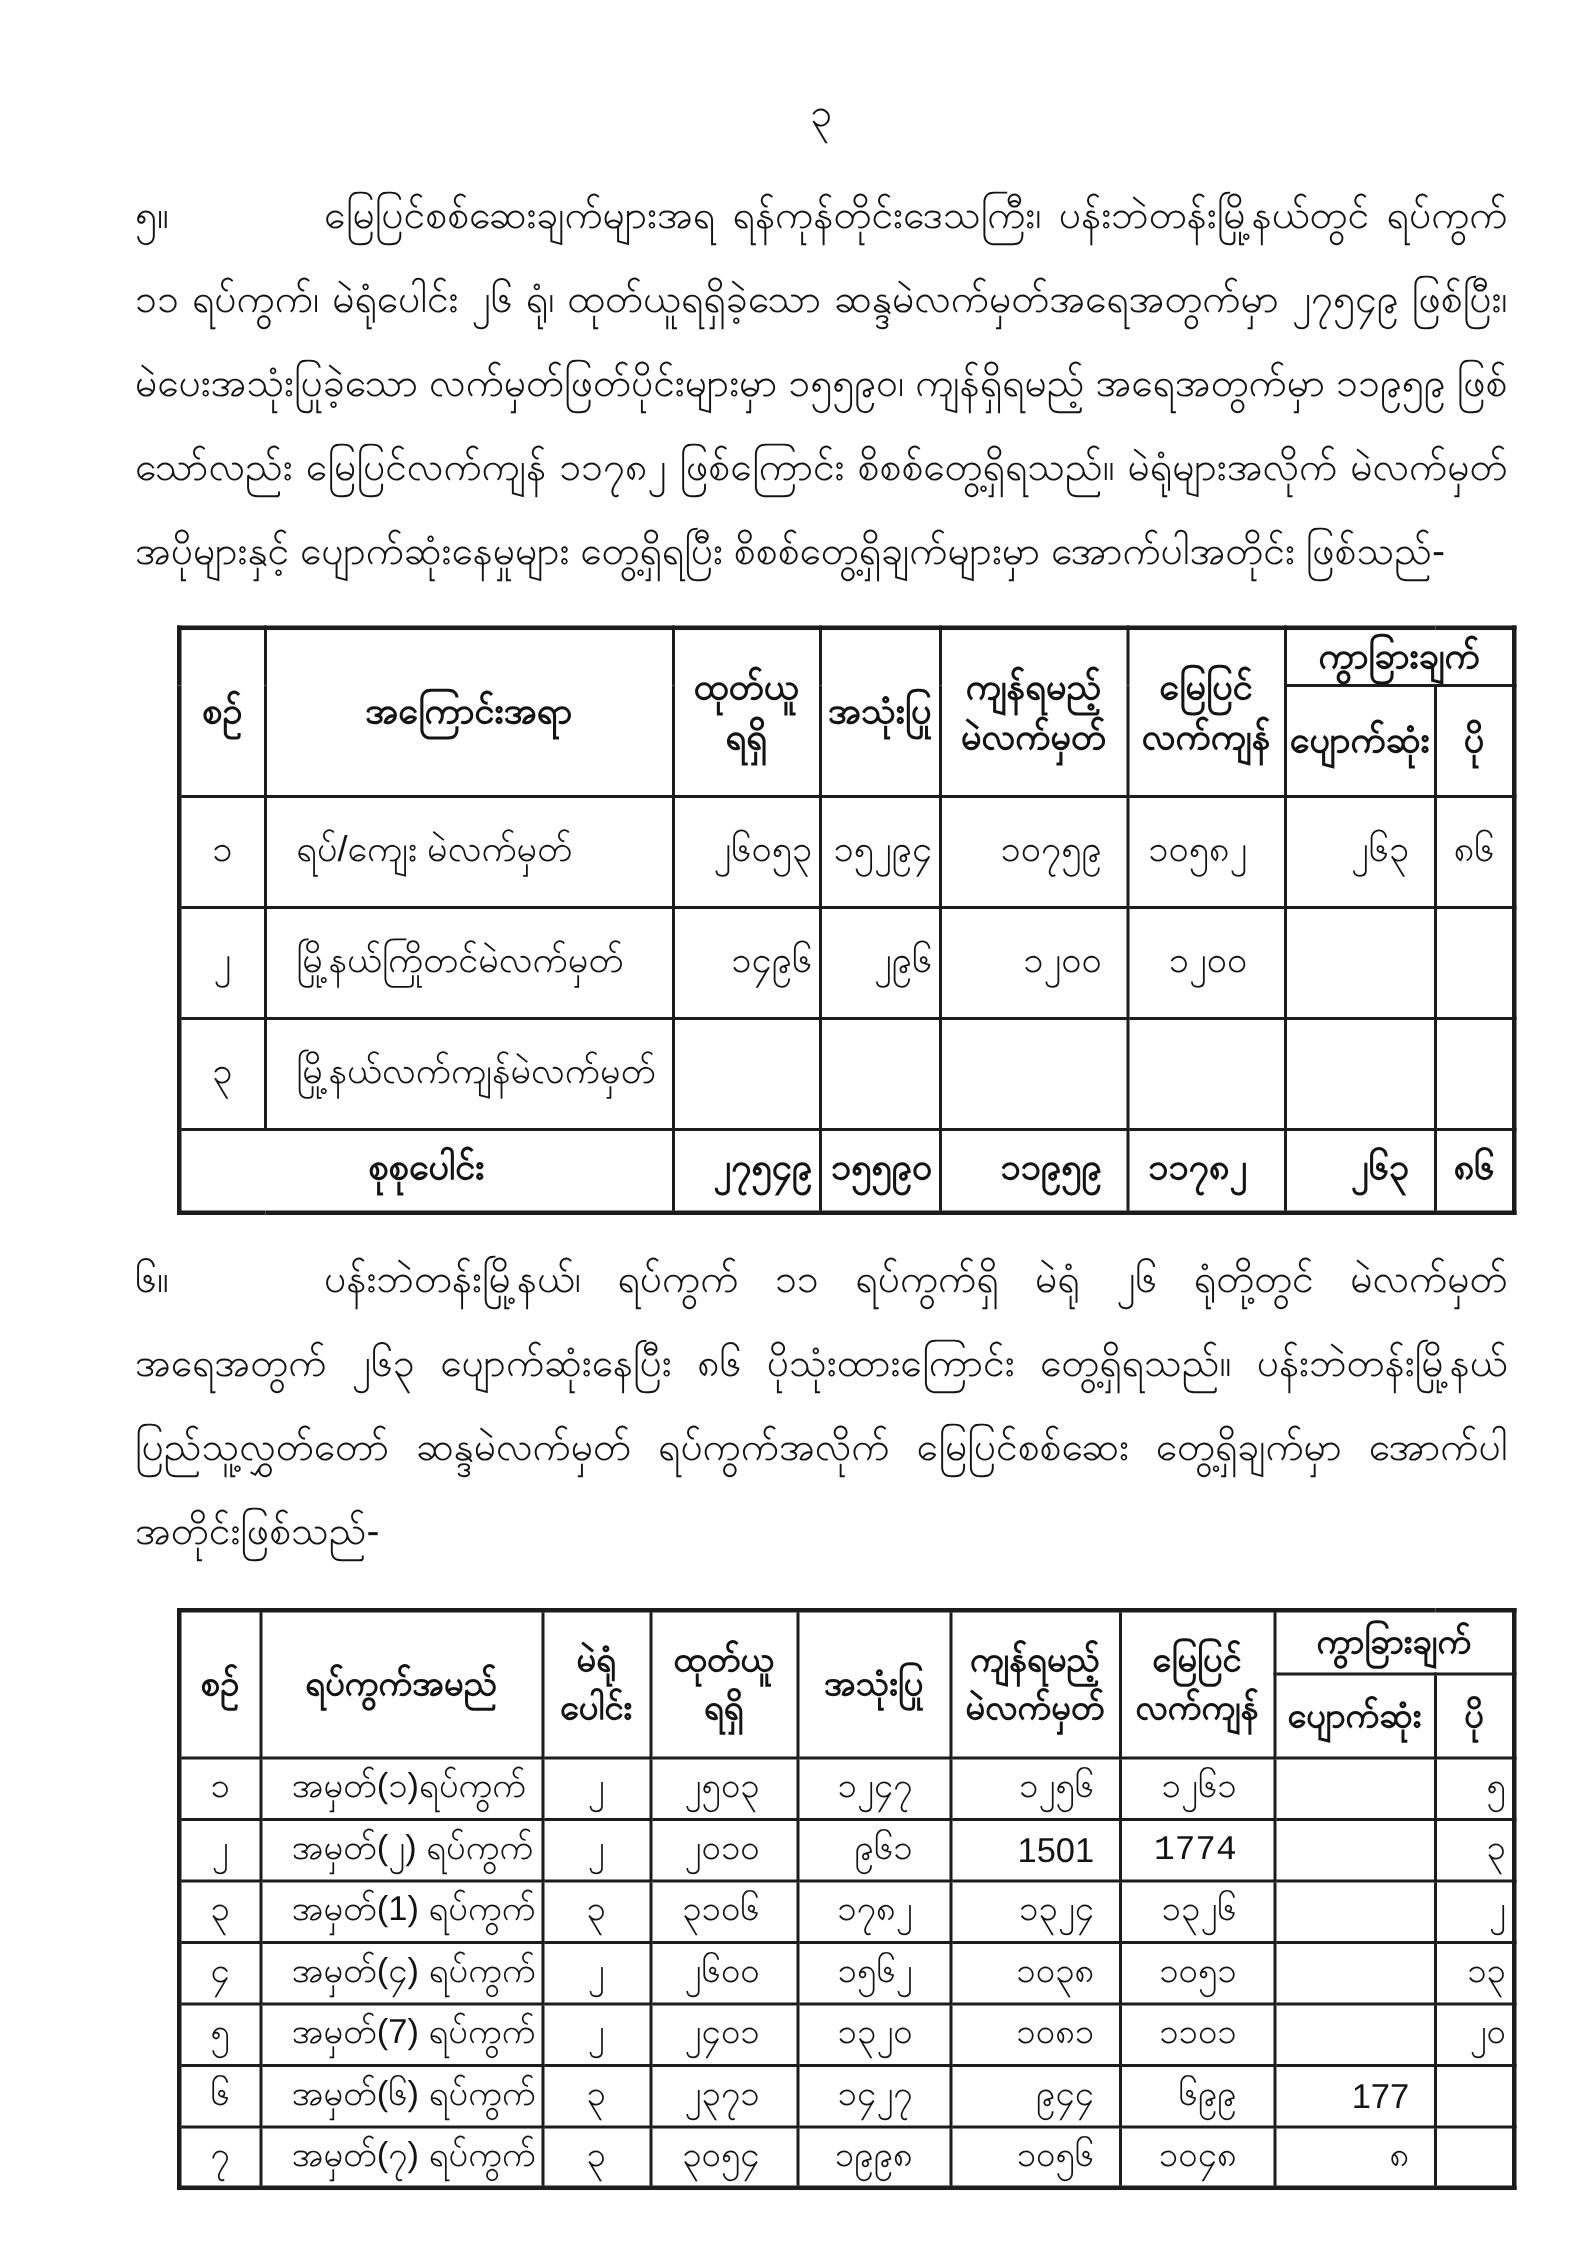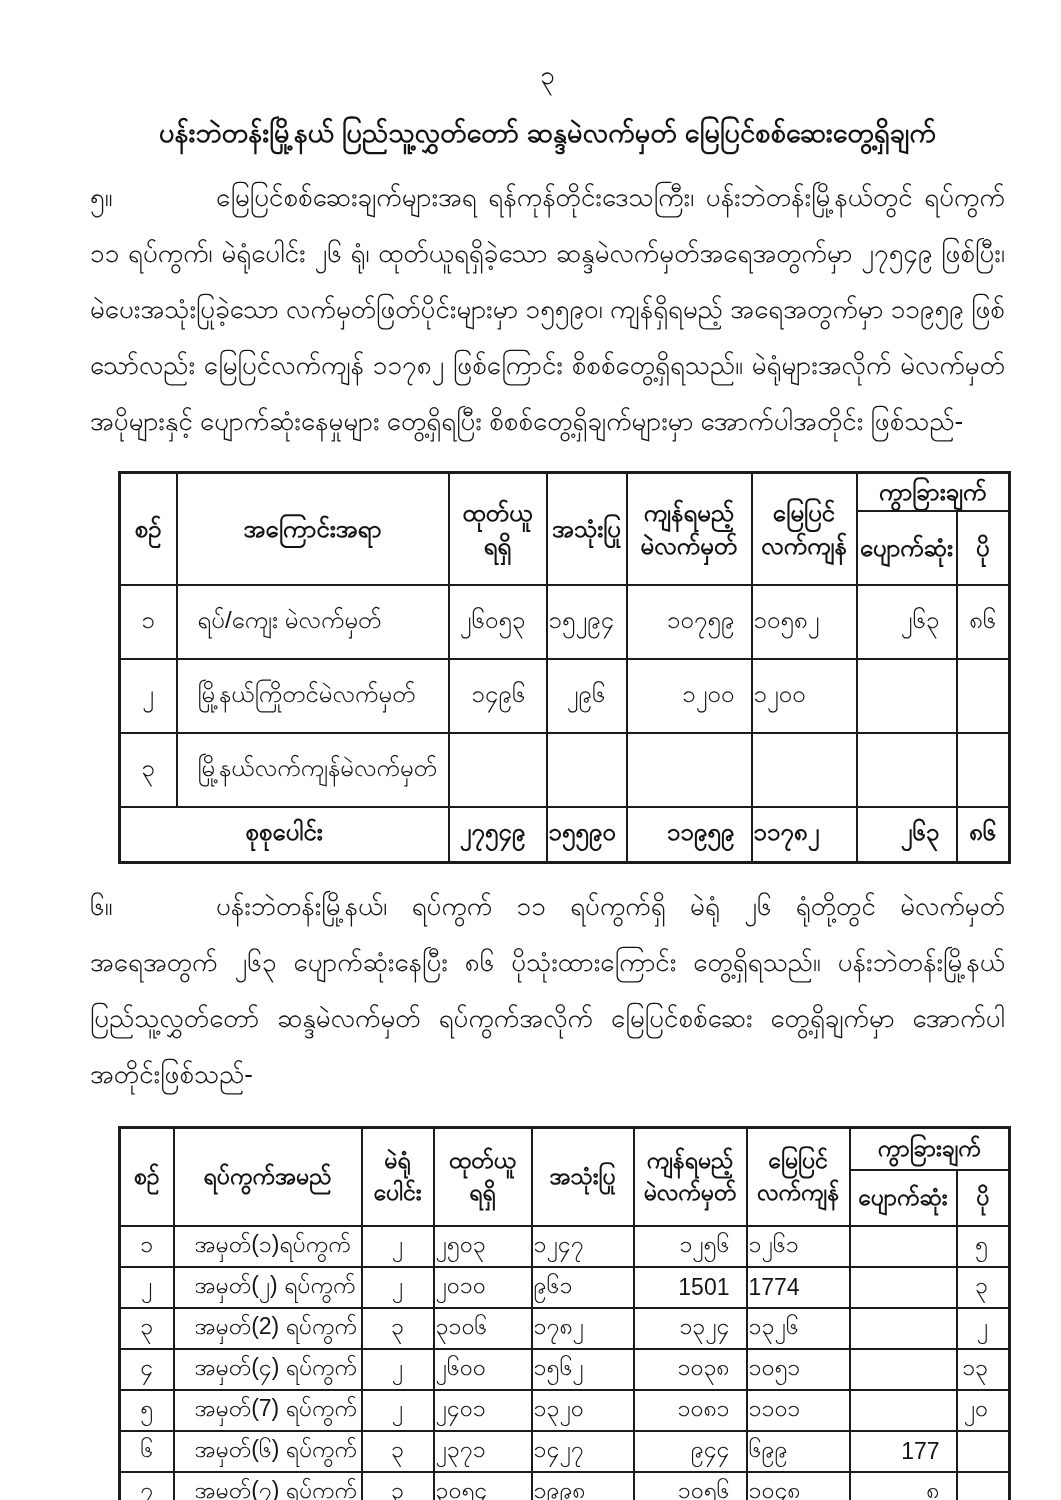--- a/index.html
+++ b/index.html
@@ -21,37 +21,36 @@
   .t1 th{font-size:24px;}
   .t1 td{font-size:24px;}
   .t2 th{font-size:23px;}
   .t2 td{font-size:23px;}
   .t1 tr.h1{height:38px;} .t1 tr.h2{height:74px;}
   .t1 tr.d{height:74px;}  .t1 tr.t{height:56px;}
   .t2 tr.h1{height:42px;} .t2 tr.h2{height:56px;}
   .t2 tr.d{height:41px;}
   .ctr{text-align:center;}
   .lbl{text-align:left;padding-left:20px;}
-  .num{text-align:left;padding-right:0;}
+  .num{text-align:right;padding-right:24px;font-family:Liberation Mono, monospace;}
   .num-k{text-align:right;padding-right:16px;}
   .num-m{text-align:right;padding-right:16px;}
-  .num-p{text-align:right;padding-right:20px;}
+  .num-p{text-align:right;padding-right:4px;}
   .bold{font-weight:bold;}
   .gap-s{height:14px;} .gap-m{height:16px;}
   .para-block{margin-bottom:8px;}
 </style>
 </head>
 <body>
 
 <div class="page">
   <div class="inner">
 
     <div class="page-num">၃</div>
 
-    <div class="doc-title">ပန်းဘဲတန်းမြို့နယ် ပြည်သူ့လွှတ်တော် ဆန္ဒမဲလက်မှတ် မြေပြင်စစ်ဆေးတွေ့ရှိချက်</div>
 
     <p class="para para-block"><span class="para-num">၅။</span><span>မြေပြင်စစ်ဆေးချက်များအရ ရန်ကုန်တိုင်းဒေသကြီး၊ ပန်းဘဲတန်းမြို့နယ်တွင် ရပ်ကွက် ၁၁ ရပ်ကွက်၊ မဲရုံပေါင်း ၂၆ ရုံ၊ ထုတ်ယူရရှိခဲ့သော ဆန္ဒမဲလက်မှတ်အရေအတွက်မှာ ၂၇၅၄၉ ဖြစ်ပြီး၊ မဲပေးအသုံးပြုခဲ့သော လက်မှတ်ဖြတ်ပိုင်းများမှာ ၁၅၅၉၀၊ ကျန်ရှိရမည့် အရေအတွက်မှာ ၁၁၉၅၉ ဖြစ်သော်လည်း မြေပြင်လက်ကျန် ၁၁၇၈၂ ဖြစ်ကြောင်း စိစစ်တွေ့ရှိရသည်။ မဲရုံများအလိုက် မဲလက်မှတ် အပိုများနှင့် ပျောက်ဆုံးနေမှုများ တွေ့ရှိရပြီး စိစစ်တွေ့ရှိချက်များမှာ အောက်ပါအတိုင်း ဖြစ်သည်-</span></p>
 
     <div class="gap-s"></div>
 
     <table class="tbl t1">
       <colgroup>
         <col style="width:57px">
           <col style="width:272px">
           <col style="width:98px">
@@ -174,21 +173,21 @@
         <td class="ctr">၂</td>
         <td class="num">၂၀၁၀</td>
         <td class="num">၉၆၁</td>
         <td class="num-k">1501</td>
         <td class="num">1774</td>
         <td class="num-k"></td>
         <td class="num-p">၃</td>
       </tr>
       <tr class="d">
         <td class="ctr">၃</td>
-        <td class="lbl">အမှတ်(2) ရပ်ကွက်</td>
+        <td class="lbl">အမှတ်(1) ရပ်ကွက်</td>
         <td class="ctr">၃</td>
         <td class="num">၃၁၀၆</td>
         <td class="num">၁၇၈၂</td>
         <td class="num-k">၁၃၂၄</td>
         <td class="num">၁၃၂၆</td>
         <td class="num-k"></td>
         <td class="num-p">၂</td>
       </tr>
       <tr class="d">
         <td class="ctr">၄</td>

